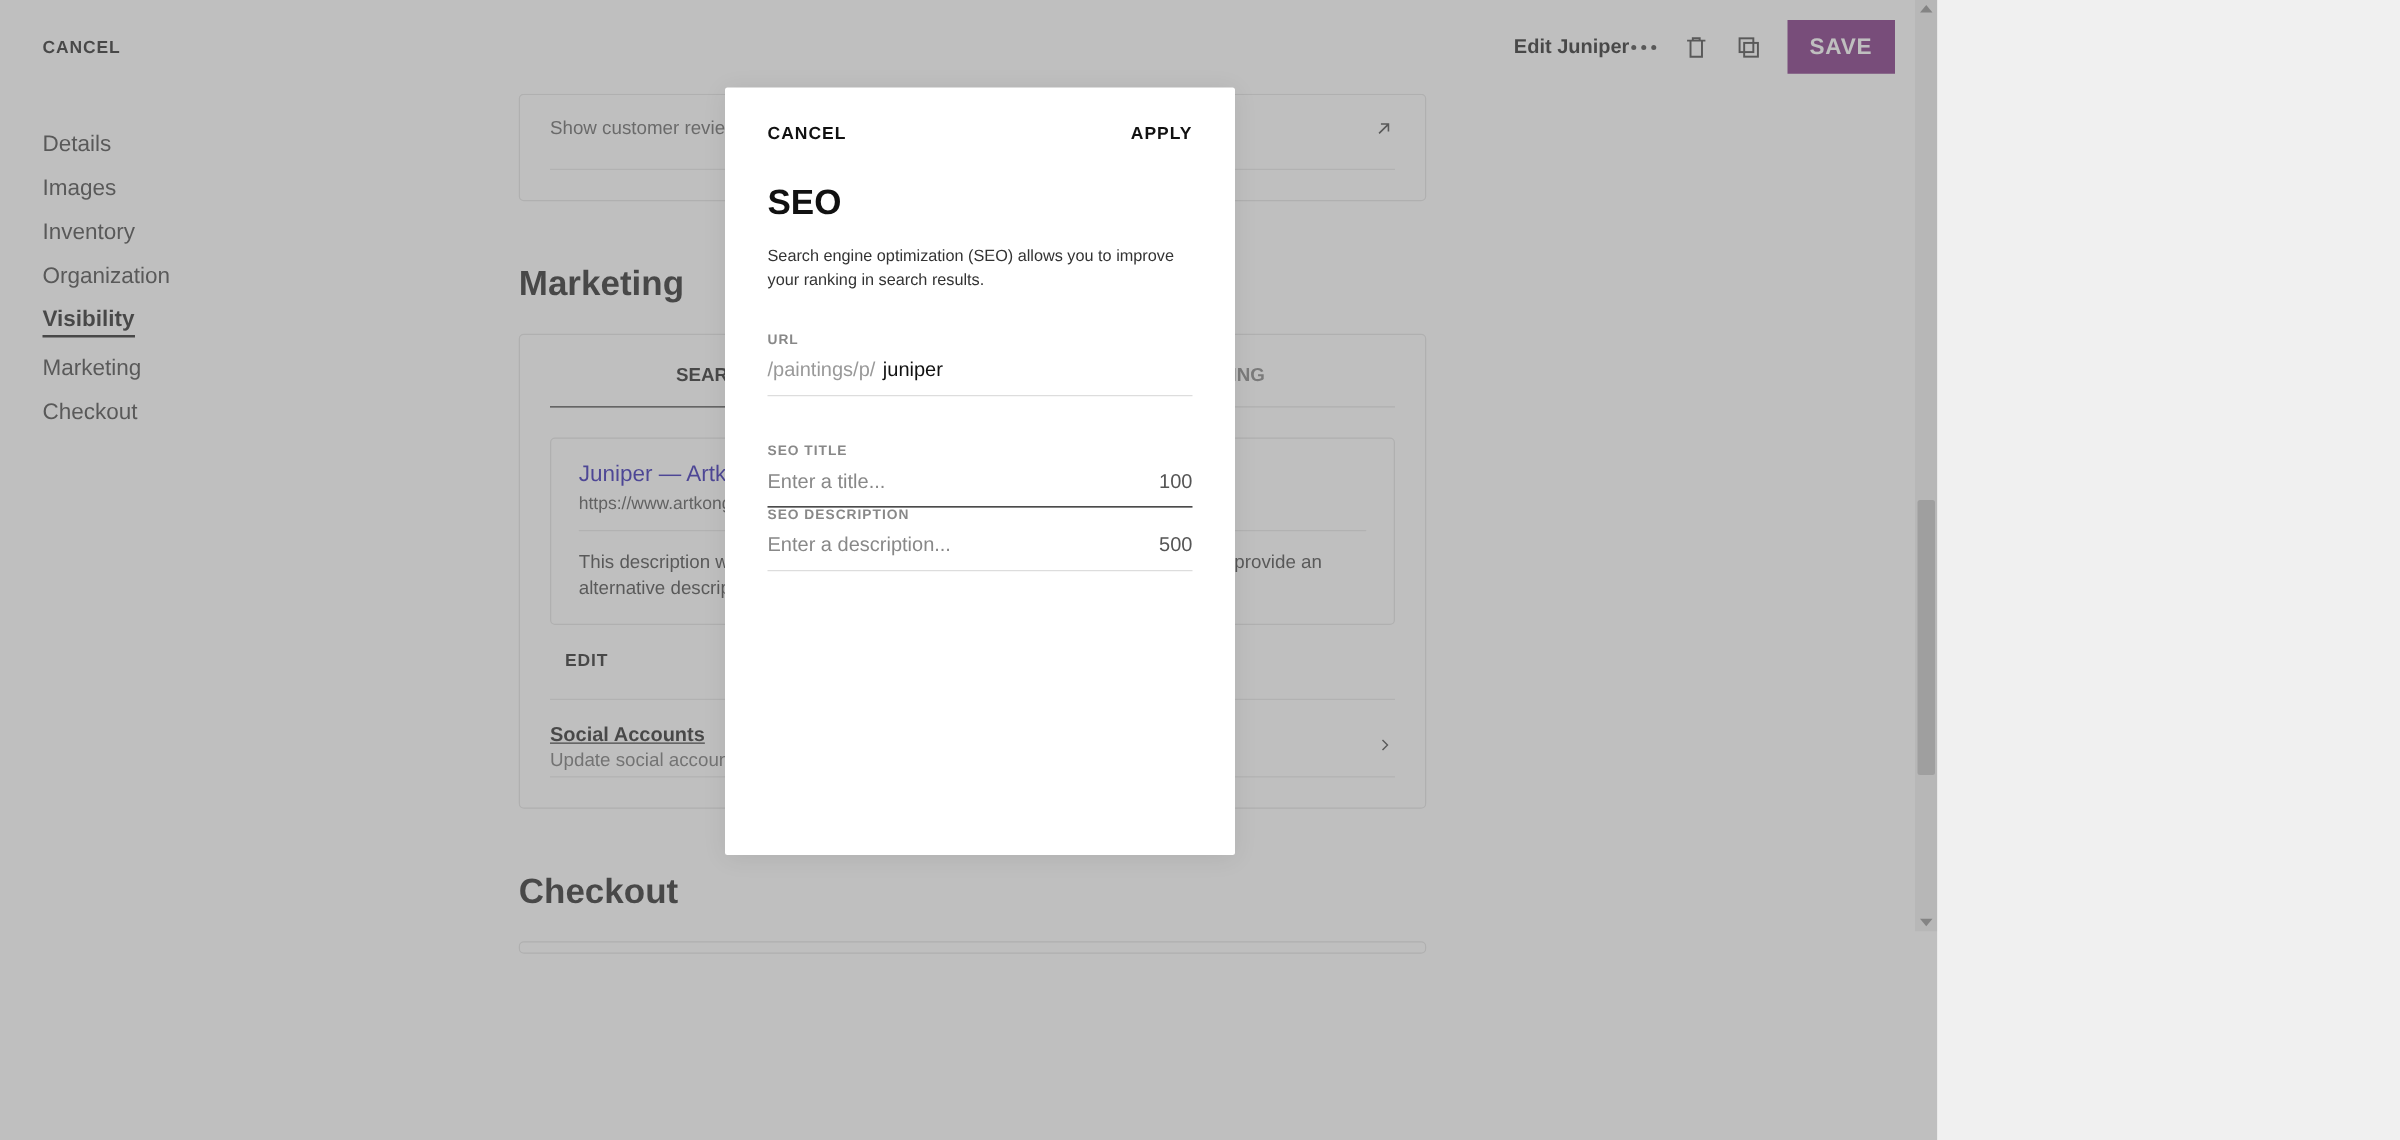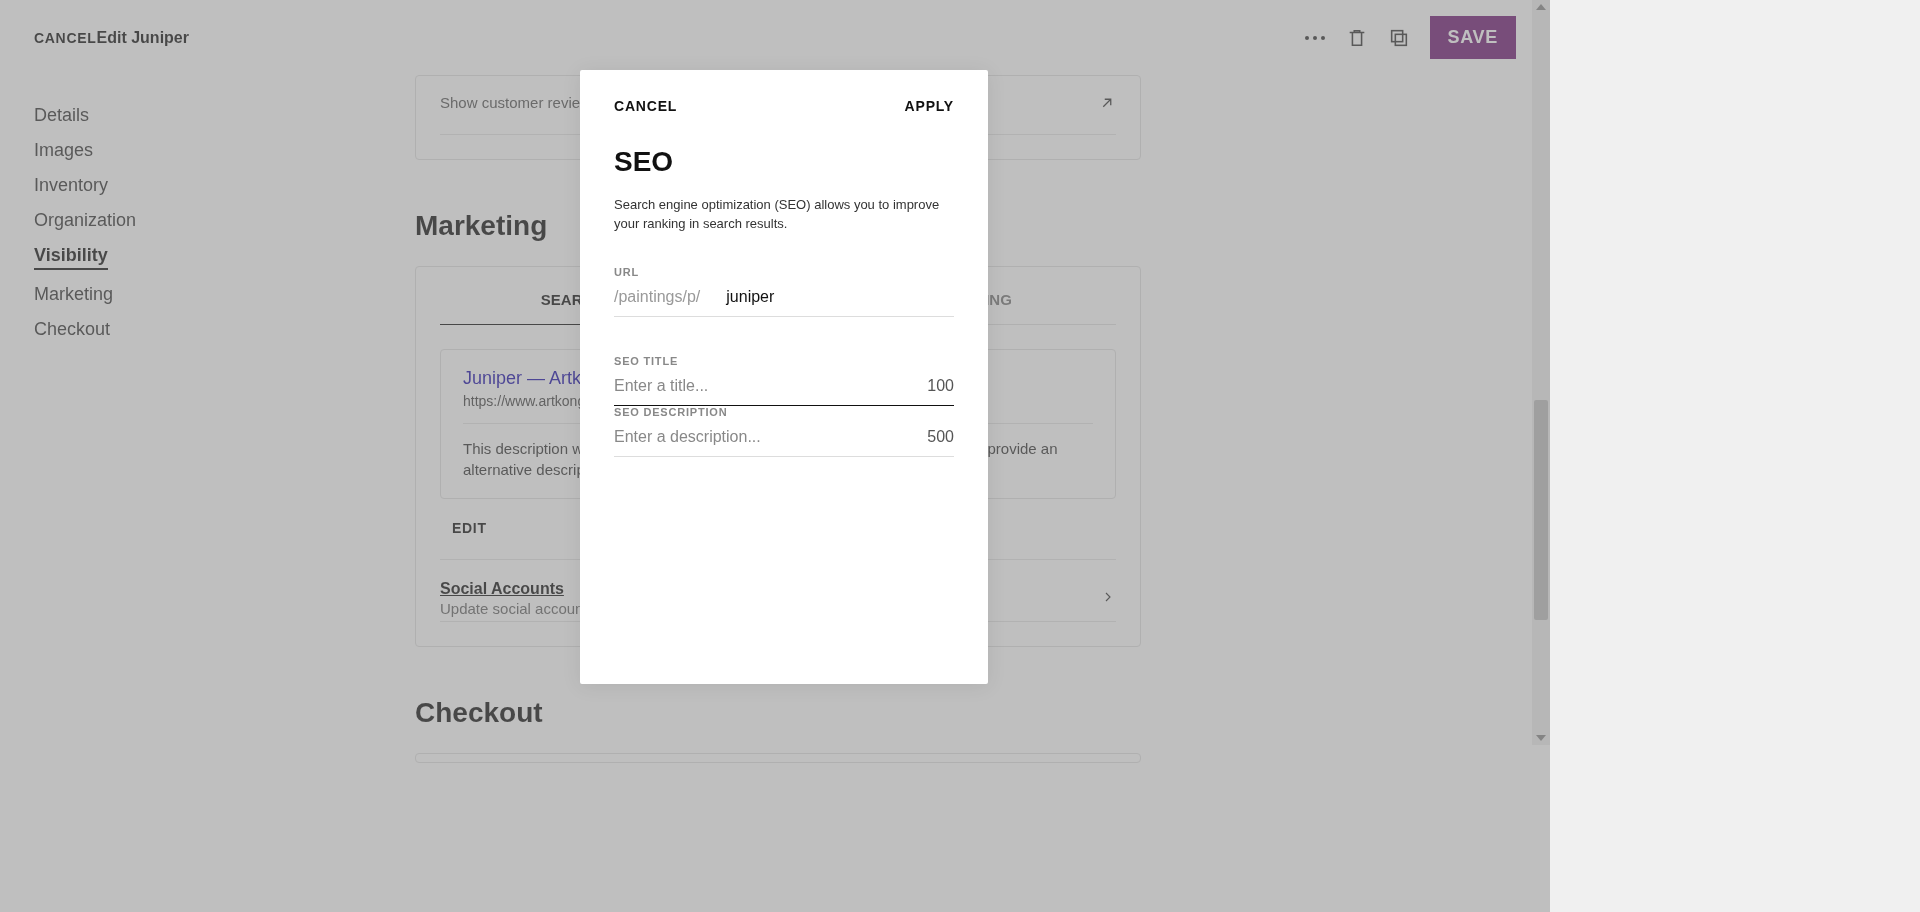--- a/index.html
+++ b/index.html
@@ -41,21 +41,21 @@
     }
     .btn-cancel {
       font-size: 14px;
       font-weight: 700;
       letter-spacing: 0.7px;
       color: #111;
       cursor: pointer;
     }
     .header-center {
       flex: 1;
-      text-align: left;
+      text-align: right;
     }
     .header-title {
       font-size: 16px;
       font-weight: 700;
       color: #111;
     }
     .header-subtitle {
       font-size: 15px;
       color: #777;
       margin-top: 2px;
@@ -306,21 +306,21 @@
       padding-bottom: 10px;
       margin-bottom: 38px;
     }
     .url-prefix {
       font-size: 16px;
       color: #999;
     }
     .url-value {
       font-size: 16px;
       color: #111;
-      margin-left: 26px;
+      margin-left: 6px;
     }
     .text-field-row {
       display: flex;
       align-items: center;
       justify-content: space-between;
       border-bottom: 1px solid #ddd;
       padding-bottom: 10px;
     }
     .text-field-row.focused {
       border-bottom: 1.5px solid #111;

